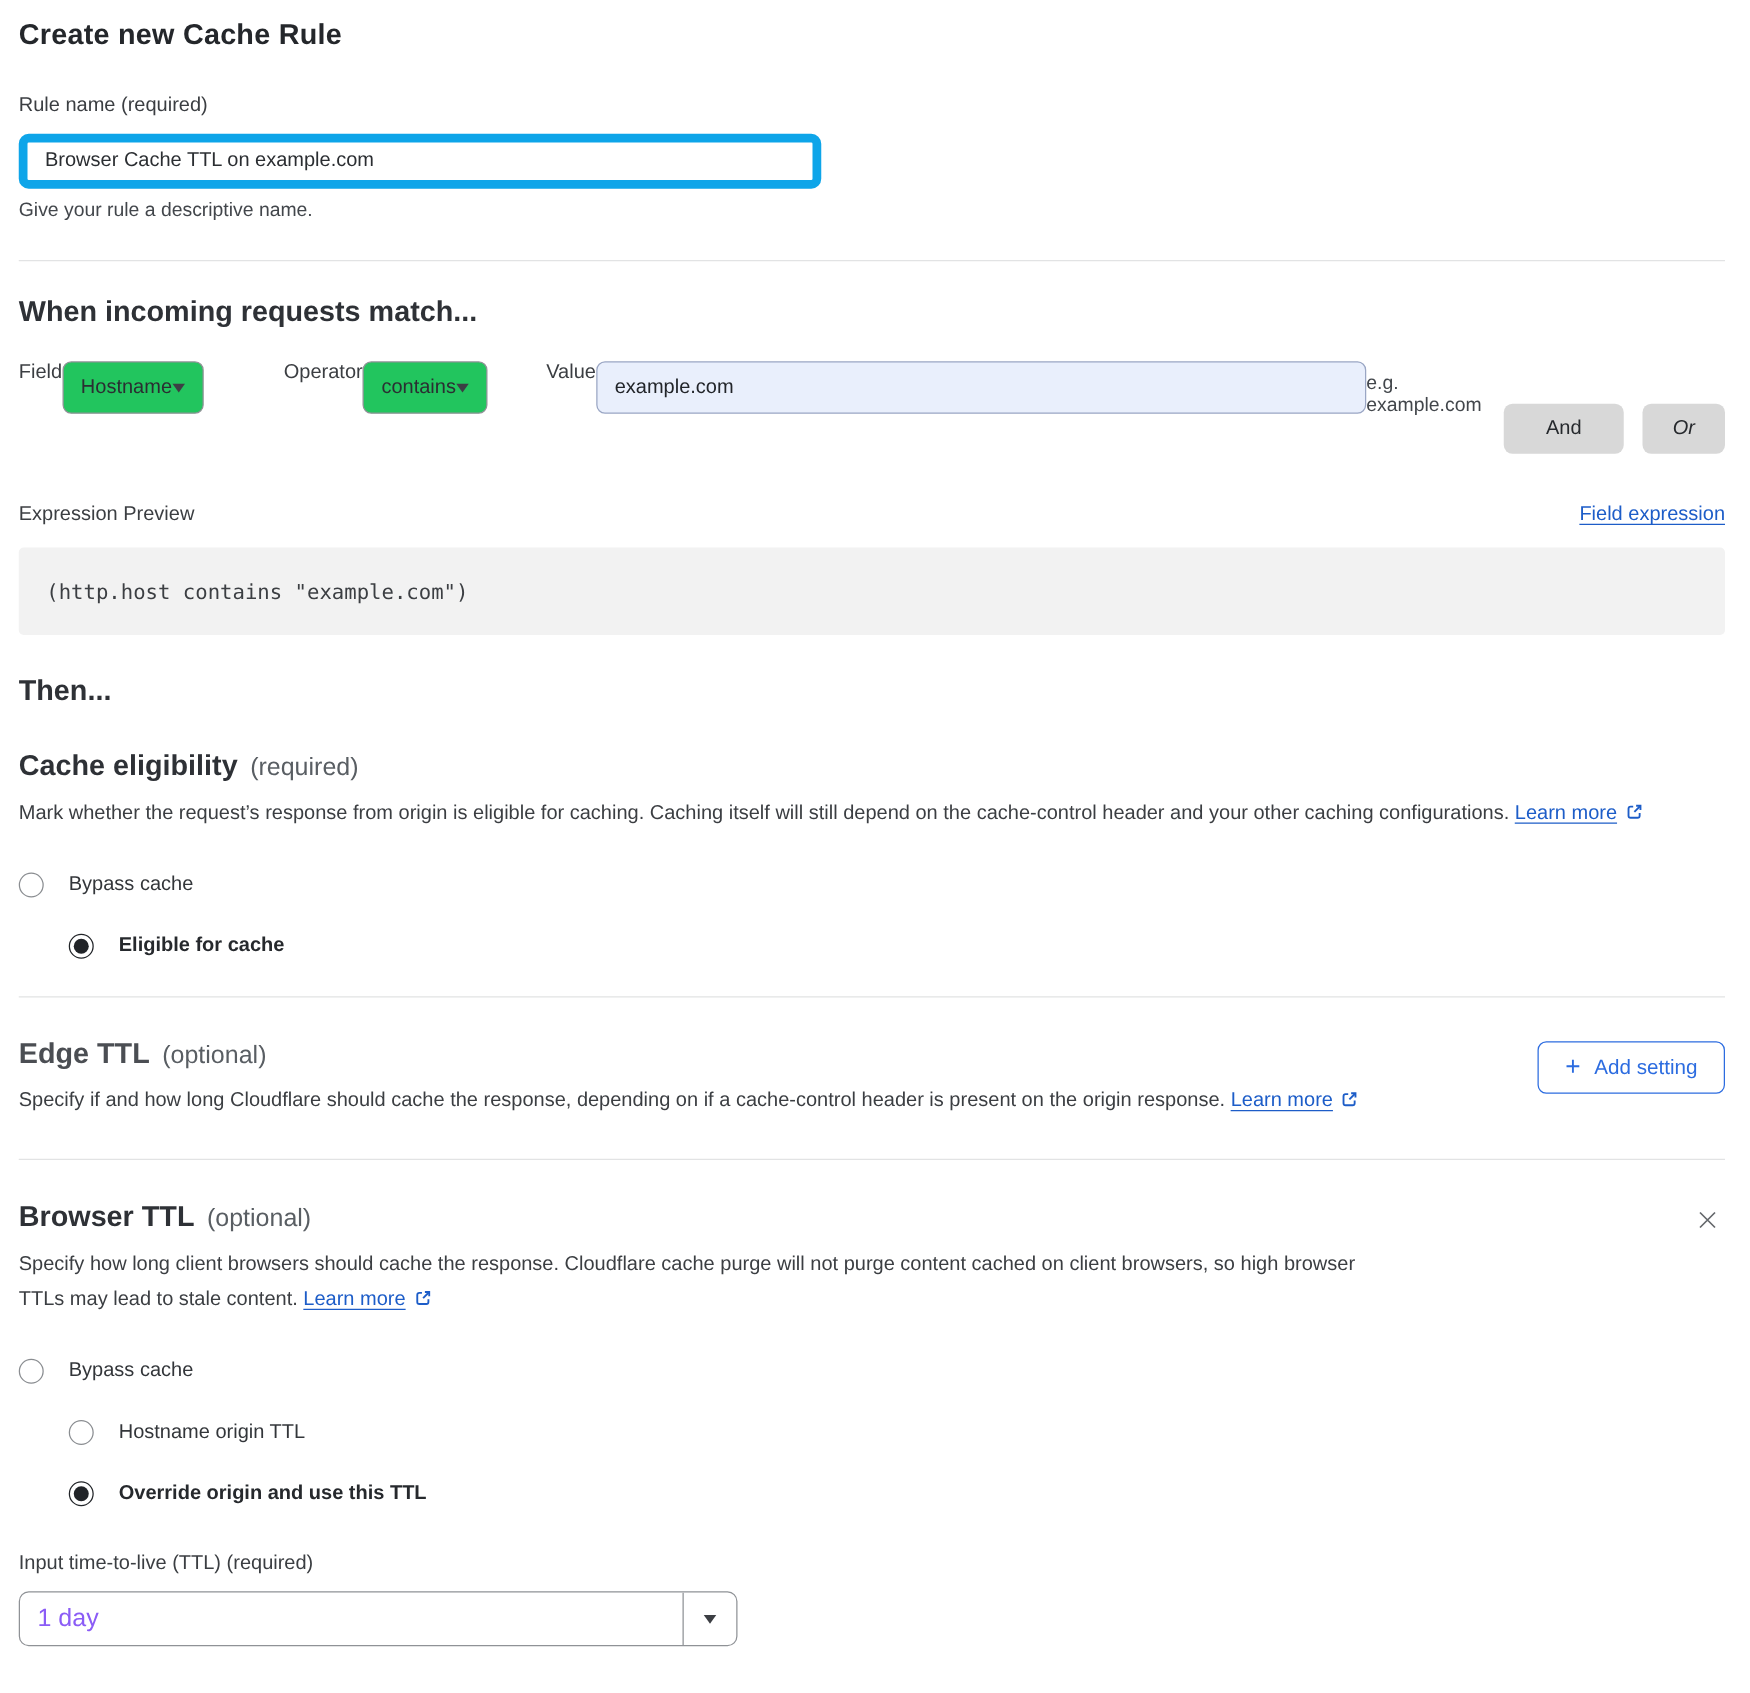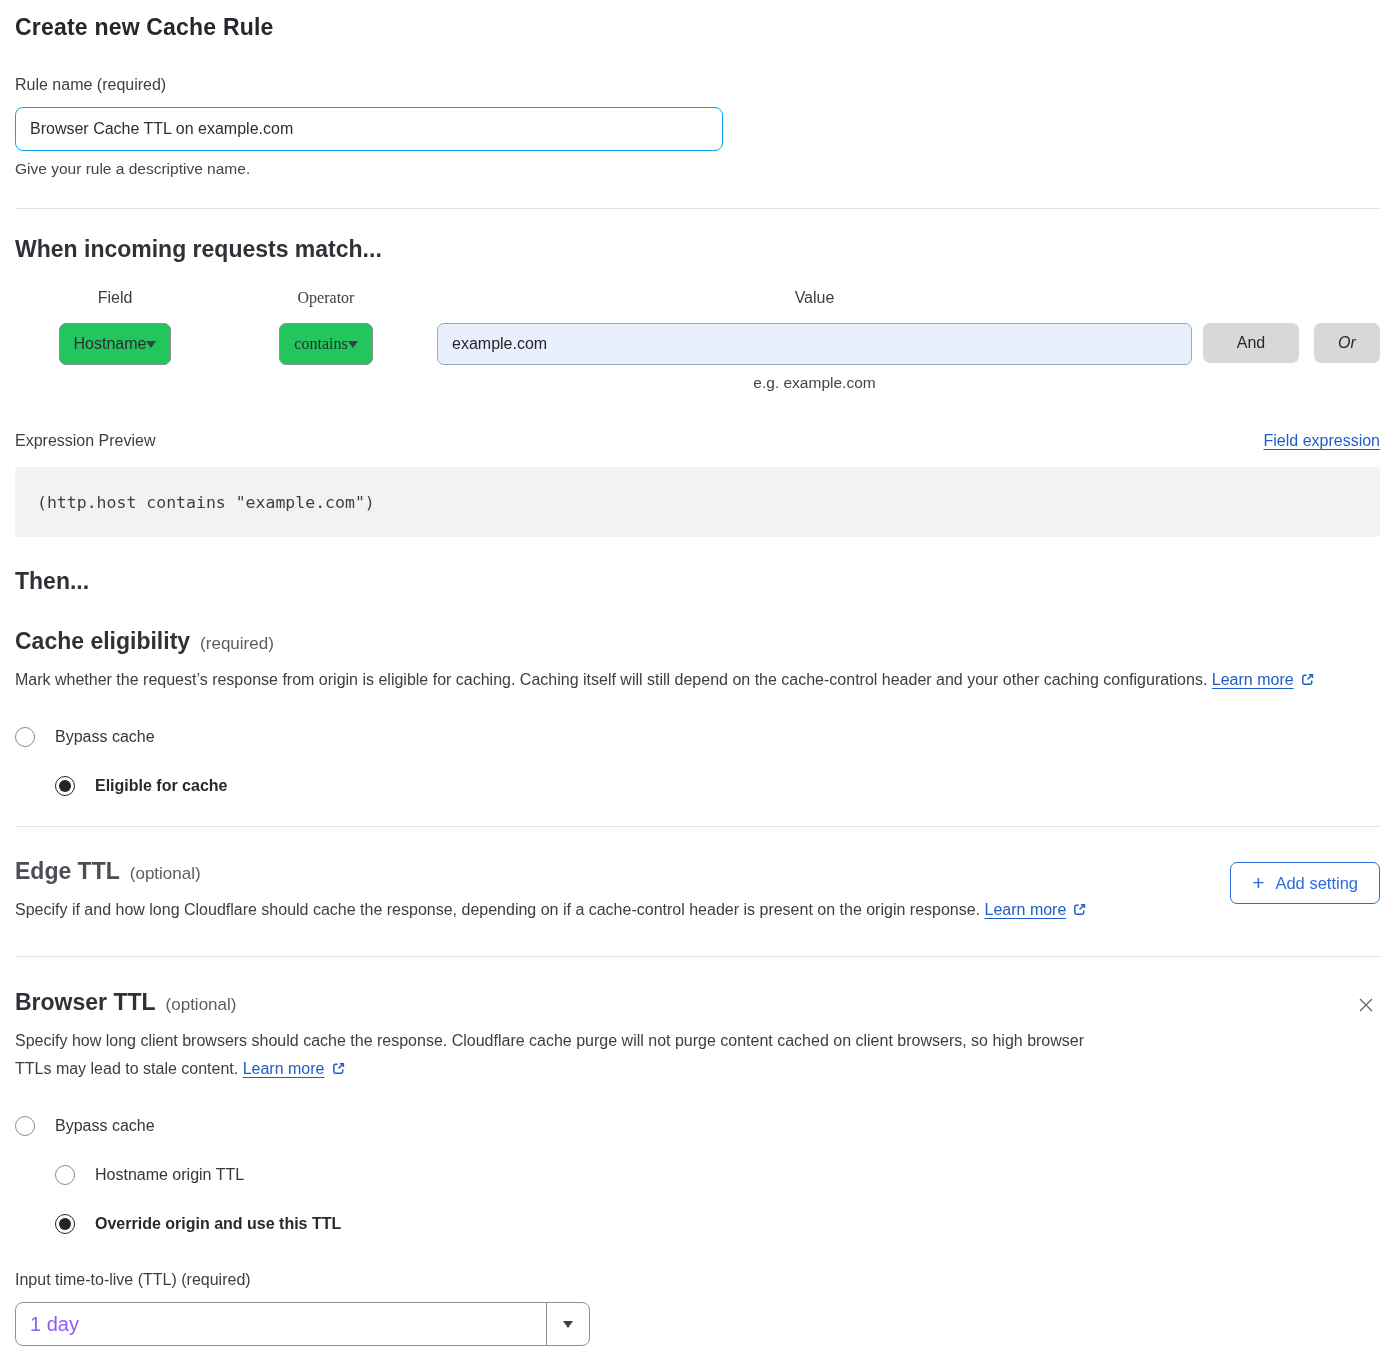--- a/index.html
+++ b/index.html
@@ -18,22 +18,22 @@
   .section-heading { font-size: 23px; font-weight: 700; color: #2e3136; }
   .field-label { font-size: 16px; color: #3b3e42; }
   .muted { color: #595e63; font-weight: 400; }
   .helper-text { font-size: 15.5px; color: #42464b; margin-top: 9px; }
   .desc { font-size: 16px; line-height: 28px; color: #3b3e42; }
   a.link { color: #1d5dc8; text-decoration: underline; text-underline-offset: 3px; cursor: pointer; }
   .ext-icon { display: inline-block; vertical-align: -2px; margin-left: 6px; color: #1d5dc8; }
 
   
   .text-input {
-    height: 44px; width: 708px;
-    border: 1px solid #0ea5e9; border-radius: 8px;
+    height: 44px; width: 642px;
+    border: 7px solid #0ea5e9; border-radius: 8px;
     font-family: inherit; font-size: 16px; color: #2b2e32;
     padding: 0 14px; background: #fff; outline: none;
   }
   .select-box {
     height: 42px;
     border: 1px solid #8f9296; border-radius: 7px;
     background: #22c55e; display: flex; align-items: center; justify-content: space-between;
     padding: 0 14px; font-size: 16px; color: #2b2e32; cursor: pointer;
   }
   .caret-down {
@@ -50,24 +50,24 @@
 
   
   .rule-name-label { margin-top: 35px; }
   .rule-name-input { margin-top: 13px; }
 
   .divider { border: none; border-top: 1px solid #e2e3e4; margin-top: 30px; }
 
   
   .match-heading { margin-top: 27px; }
   .match-row { display: flex; margin-top: 26px; }
-  .match-col { display: flex; flex-direction: column; align-items: center; }
+  .match-col { display: flex; flex-direction: row; }
   .match-col .field-label { margin-bottom: 16px; }
   .col-field { width: 200px; margin-right: 12px; }
-  .col-operator { width: 198px; margin-right: 12px; font-family: Liberation Serif, serif; }
+  .col-operator { width: 198px; margin-right: 12px; }
   .col-value { flex: 1; margin-right: 11px; }
   .andor-col { display: flex; gap: 15px; padding-top: 34px; }
   .btn-gray {
     height: 40px; border: none; border-radius: 7px; background: #d8d8d8;
     font-family: inherit; font-size: 16px; color: #26292d; cursor: pointer;
   }
   .btn-and { width: 96px; }
   .btn-or { width: 66px; font-style: italic; }
 
   
@@ -75,21 +75,21 @@
   .expr-code {
     margin-top: 17px; height: 70px; background: #f2f2f2; border-radius: 4px;
     display: flex; align-items: center; padding: 0 22px;
     font-family: "DejaVu Sans Mono", "Liberation Mono", monospace;
     font-size: 16.5px; color: #3c3f43;
   }
 
   
   .then-heading { margin-top: 31px; }
   .setting-header { display: flex; align-items: baseline; gap: 10px; }
-  .setting-header .muted { font-size: 17px; }
+  .setting-header .muted { font-size: 20px; }
   .cache-elig-header { margin-top: 33px; }
   .cache-desc { margin-top: 11px; max-width: 1350px; }
 
   .radio-row { display: flex; align-items: center; gap: 20px; margin-top: 31px; cursor: pointer; }
   .radio-row + .radio-row { margin-top: 29px; padding-left: 40px; }
   .radio {
     width: 20px; height: 20px; border-radius: 50%;
     border: 1px solid #8a8d91; background: #fff; flex: none; position: relative;
   }
   .radio.selected { border: 1.5px solid #212428; }

